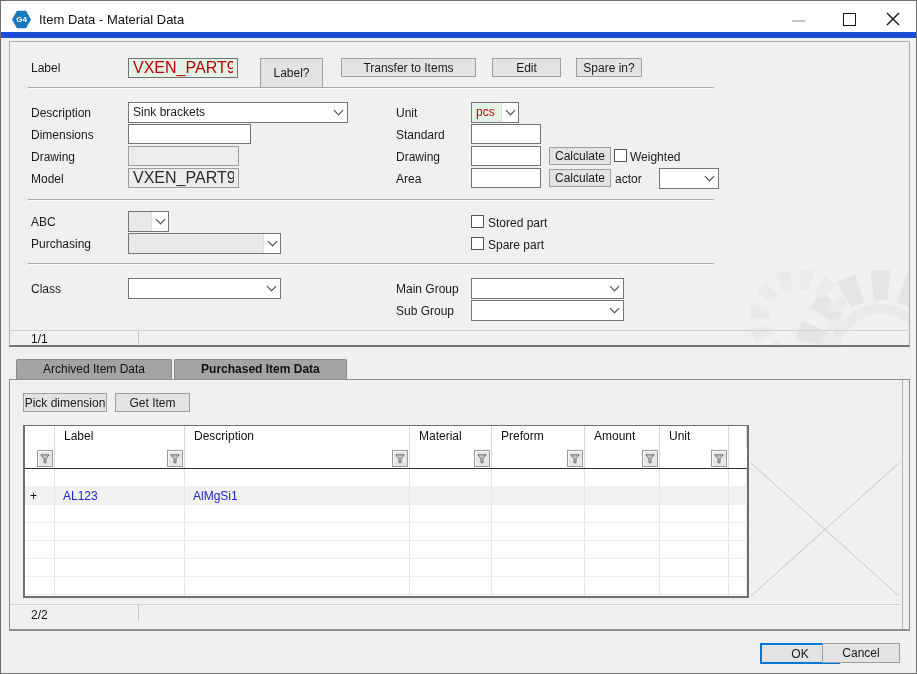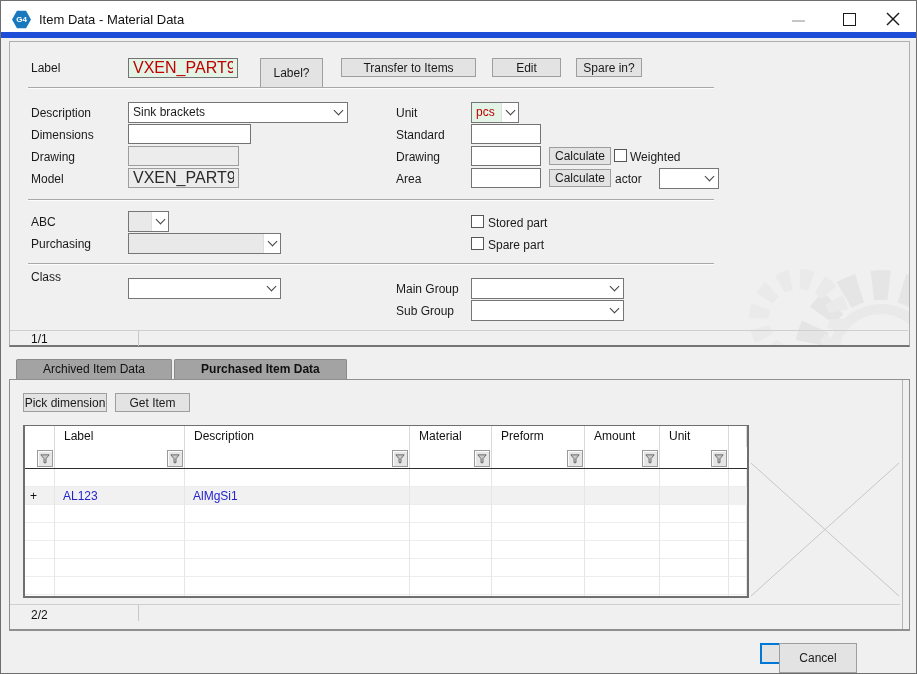--- a/index.html
+++ b/index.html
@@ -165,21 +165,21 @@
     <span class="field"></span>
     <span class="arrow">
         <span class="chev"></span>
       </span>
   </div>
   <div class="chk" style="left:470px; top:236px;"></div>
   <div class="lbl" style="left:487px; top:237px;">Spare part</div>
 
   <div class="sep" style="left:27px; top:262px; width:686px;"></div>
 
-  <div class="lbl" style="left:30px; top:269px;text-align:right;">Class</div>
+  <div class="lbl" style="left:30px; top:281px;text-align:right;">Class</div>
   <div class="combo" style="left:127px; top:277px; width:153px; height:21px;">
     <span class="field"></span>
     <span class="arrow">
         <span class="chev"></span>
       </span>
   </div>
   <div class="lbl" style="left:395px; top:281px;">Main Group</div>
   <div class="combo" style="left:470px; top:277px; width:153px; height:21px;">
     <span class="field"></span>
     <span class="arrow">
@@ -357,15 +357,15 @@
   <svg class="xarea" viewBox="0 0 148 133" preserveAspectRatio="none">
     <line x1="0" y1="0" x2="148" y2="133" stroke="#c6c6c6" stroke-width="1"></line>
     <line x1="148" y1="0" x2="0" y2="133" stroke="#c6c6c6" stroke-width="1"></line>
   </svg>
 
   <div class="hline" style="left:9px; top:603px; width:890px;"></div>
   <div class="pager" style="left:30px; top:607px;">2/2</div>
   <div class="vline" style="left:137px; top:604px; height:16px;"></div>
 
   <div class="btn ok" style="left:735px; top:642px; width:80px; height:21px;margin-left:24px;">OK</div>
-  <div class="btn" style="left:778px; top:642px; width:78px; height:30px;">Cancel</div>
+  <div class="btn" style="left:821px; top:642px; width:78px; height:20px;">Cancel</div>
 
 </div>
 
 </body></html>

